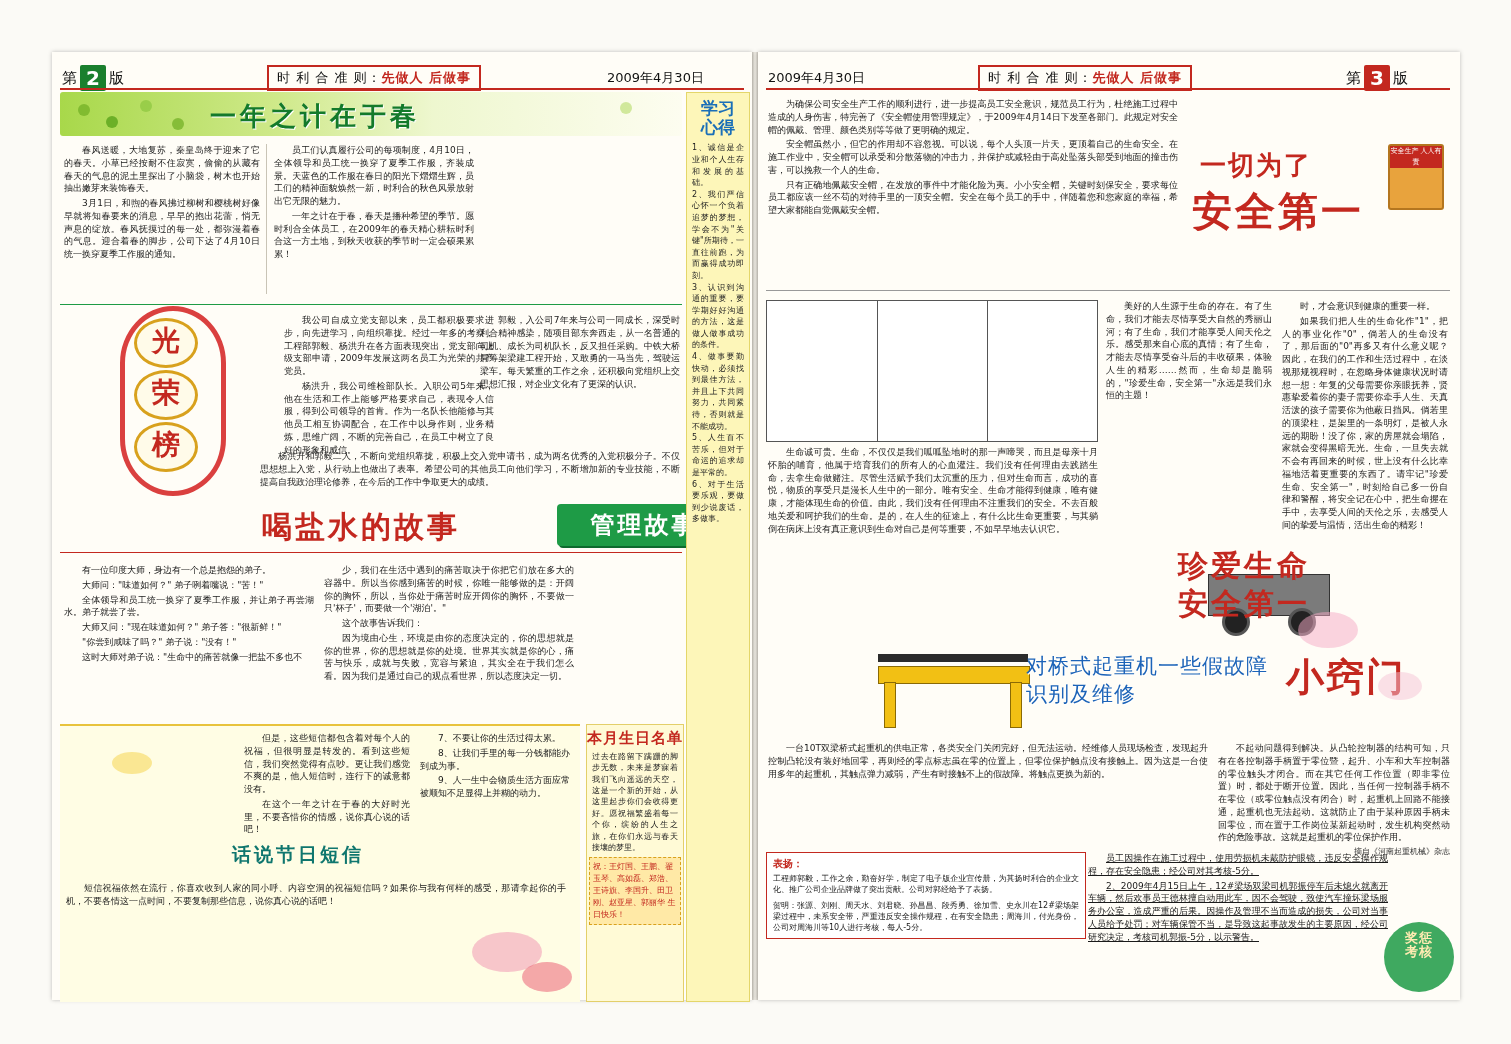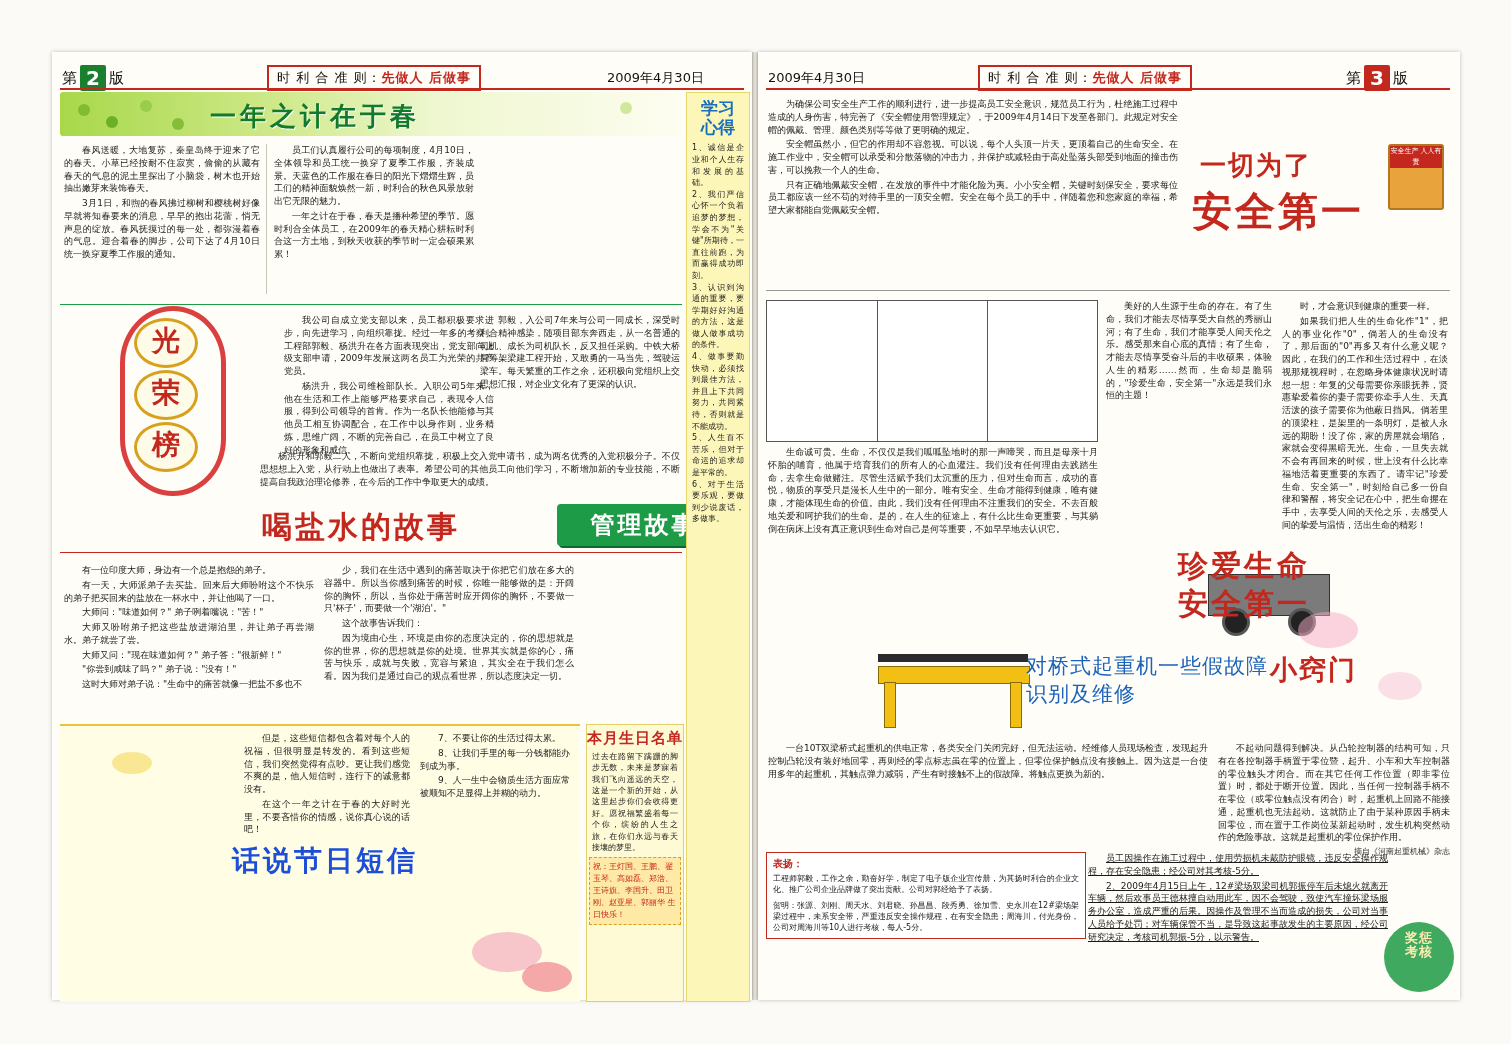--- a/index.html
+++ b/index.html
@@ -48,21 +48,21 @@
   .ribbon{position:absolute;left:8px;top:-6px;width:96px;height:180px;border:5px solid #d31f1f;border-radius:50%/30%;
      clip-path:polygon(0 0,100% 0,100% 100%,0 100%);opacity:.85;}
 
   
   .hl-salt{position:absolute;left:210px;top:455px;font-size:30px;font-weight:bold;color:#c3281f;letter-spacing:3px;}
   .tag-mgmt{position:absolute;left:505px;top:452px;width:175px;height:42px;background:#1e9b46;border-radius:4px;
      color:#fff;font-size:24px;font-weight:bold;text-align:center;line-height:42px;letter-spacing:3px;
      box-shadow:2px 2px 0 #0d6a2e;}
 
   
-  .hl-sms{position:absolute;left:180px;top:790px;font-size:28px;font-weight:bold;color:#1d4ed8;letter-spacing:3px;}
+  .hl-sms{position:absolute;left:180px;top:790px;font-size:19px;font-weight:bold;color:#0f766e;letter-spacing:3px;}
   .yellowband{position:absolute;left:8px;top:672px;width:520px;height:276px;background:#fffde4;border-top:2px solid #e8c33c;}
 
   
   .bday{position:absolute;left:534px;top:672px;width:96px;height:276px;background:#fffad6;border:1px solid #e3cf6a;}
   .bday .h{margin:4px 0 3px;text-align:center;font-size:15px;font-weight:bold;color:#c3281f;letter-spacing:1px;}
   .bday .b{font-size:8px;line-height:1.42;padding:0 5px;text-align:justify;color:#222;}
   .bday .names{margin:4px 2px;background:#ffe9a6;border:1px dashed #d8a11d;padding:3px;font-size:8px;line-height:1.5;color:#c3281f;}
 
   
   .safebanner{position:absolute;left:430px;top:92px;width:262px;height:100px;}
@@ -70,21 +70,21 @@
   .safebanner .l2{position:absolute;left:4px;top:40px;font-size:40px;font-weight:bold;color:#c3281f;letter-spacing:3px;}
   .safe-sign{position:absolute;right:6px;top:0px;width:52px;height:62px;background:#e8a33d;border:2px solid #b4761f;border-radius:3px;text-align:center;}
   .safe-sign .cap{font-size:7px;color:#fff;background:#c3281f;display:block;line-height:11px;}
   .safe-sign .man{width:22px;height:22px;margin:7px auto 0;border-radius:50%;background:#fff;}
 
   .cartoon{position:absolute;left:8px;top:248px;width:330px;height:140px;border:1px solid #555;background:#fff;}
   .cartoon .cell{position:absolute;top:0;height:140px;border-right:1px solid #555;}
 
   .hl-life{position:absolute;left:420px;top:495px;font-size:30px;font-weight:bold;color:#c3281f;letter-spacing:3px;line-height:1.25;}
   .hl-crane{position:absolute;left:268px;top:600px;width:252px;font-size:21px;font-weight:normal;color:#1c63b8;letter-spacing:1px;line-height:1.35;text-shadow:1px 1px 0 #fff;}
-  .hl-trick{position:absolute;left:512px;top:600px;font-size:27px;font-weight:bold;color:#c3281f;letter-spacing:2px;}
+  .hl-trick{position:absolute;left:528px;top:600px;font-size:38px;font-weight:bold;color:#c3281f;letter-spacing:2px;}
 
   .crane{position:absolute;left:120px;top:588px;width:150px;height:86px;}
   .crane .beam{position:absolute;left:0;top:26px;width:150px;height:16px;background:#f2c014;border:1px solid #8a6a05;}
   .crane .leg{position:absolute;top:42px;width:10px;height:44px;background:#f2c014;border:1px solid #8a6a05;}
   .crane .rail{position:absolute;left:0;top:14px;width:150px;height:8px;background:#2b2b2b;}
 
   .truck{position:absolute;left:420px;top:500px;width:210px;height:96px;}
   .truckbody{position:absolute;left:30px;top:22px;width:120px;height:40px;background:#7b7b7b;border:1px solid #333;}
   .wheel{position:absolute;top:56px;width:22px;height:22px;border-radius:50%;background:#222;border:3px solid #555;}
 
@@ -161,34 +161,36 @@
       <div class="col" style="left:208px;top:398px;width:420px;">
         <p>杨洪升和郭毅二人，不断向党组织靠拢，积极上交入党申请书，成为两名优秀的入党积极分子。不仅思想想上入党，从行动上也做出了表率。希望公司的其他员工向他们学习，不断增加新的专业技能，不断提高自我政治理论修养，在今后的工作中争取更大的成绩。</p>
       </div>
 
       <div class="hl-salt">喝盐水的故事</div>
       <div class="tag-mgmt">管理故事</div>
       <div class="hr-red" style="left:8px;top:500px;width:622px;height:1px;background:#c3281f;"></div>
 
       <div class="col" style="left:12px;top:512px;width:250px;">
         <p>有一位印度大师，身边有一个总是抱怨的弟子。</p>
-        <p>有一天，大师派弟子去买盐。回来后大师吩咐这个不快乐的弟子把买回来的盐放在一杯水中，并让他喝了一口。</p>
         <p>大师问："味道如何？" 弟子咧着嘴说："苦！"</p>
-        <p>大师又吩咐弟子把这些盐放进湖泊里，并让弟子再尝湖水。弟子就尝了尝。</p>
+        <p>全体领导和员工统一换穿了夏季工作服，并让弟子再尝湖水。弟子就尝了尝。</p>
         <p>大师又问："现在味道如何？" 弟子答："很新鲜！"</p>
         <p>"你尝到咸味了吗？" 弟子说："没有！"</p>
         <p>这时大师对弟子说："生命中的痛苦就像一把盐不多也不</p>
       </div>
       <div class="col" style="left:272px;top:512px;width:250px;">
         <p>少，我们在生活中遇到的痛苦取决于你把它们放在多大的容器中。所以当你感到痛苦的时候，你唯一能够做的是：开阔你的胸怀，所以，当你处于痛苦时应开阔你的胸怀，不要做一只'杯子'，而要做一个'湖泊'。"</p>
         <p>这个故事告诉我们：</p>
         <p>因为境由心生，环境是由你的态度决定的，你的思想就是你的世界，你的思想就是你的处境。世界其实就是你的心，痛苦与快乐，成就与失败，宽容与紧迫，其实全在于我们怎么看。因为我们是通过自己的观点看世界，所以态度决定一切。</p>
       </div>
 
       <div class="yellowband"></div>
+      <div class="col" style="left:14px;top:830px;width:500px;">
+        <p>短信祝福依然在流行，你喜欢收到人家的同小呼、内容空洞的祝福短信吗？如果你与我有何样的感受，那请拿起你的手机，不要各情这一点时间，不要复制那些信息，说你真心说的话吧！</p>
+      </div>
       <div class="col" style="left:192px;top:680px;width:166px;">
         <p>但是，这些短信都包含着对每个人的祝福，但很明显是转发的。看到这些短信，我们突然觉得有点吵。更让我们感觉不爽的是，他人短信时，连行下的诚意都没有。</p>
         <p>在这个一年之计在于春的大好时光里，不要吝惜你的情感，说你真心说的话吧！</p>
       </div>
       <div class="col" style="left:368px;top:680px;width:150px;">
         <p>7、不要让你的生活过得太累。</p>
         <p>8、让我们手里的每一分钱都能办到成为事。</p>
         <p>9、人一生中会物质生活方面应常被顺知不足显得上并糊的动力。</p>
       </div>
       <div class="hl-sms">话说节日短信</div>

